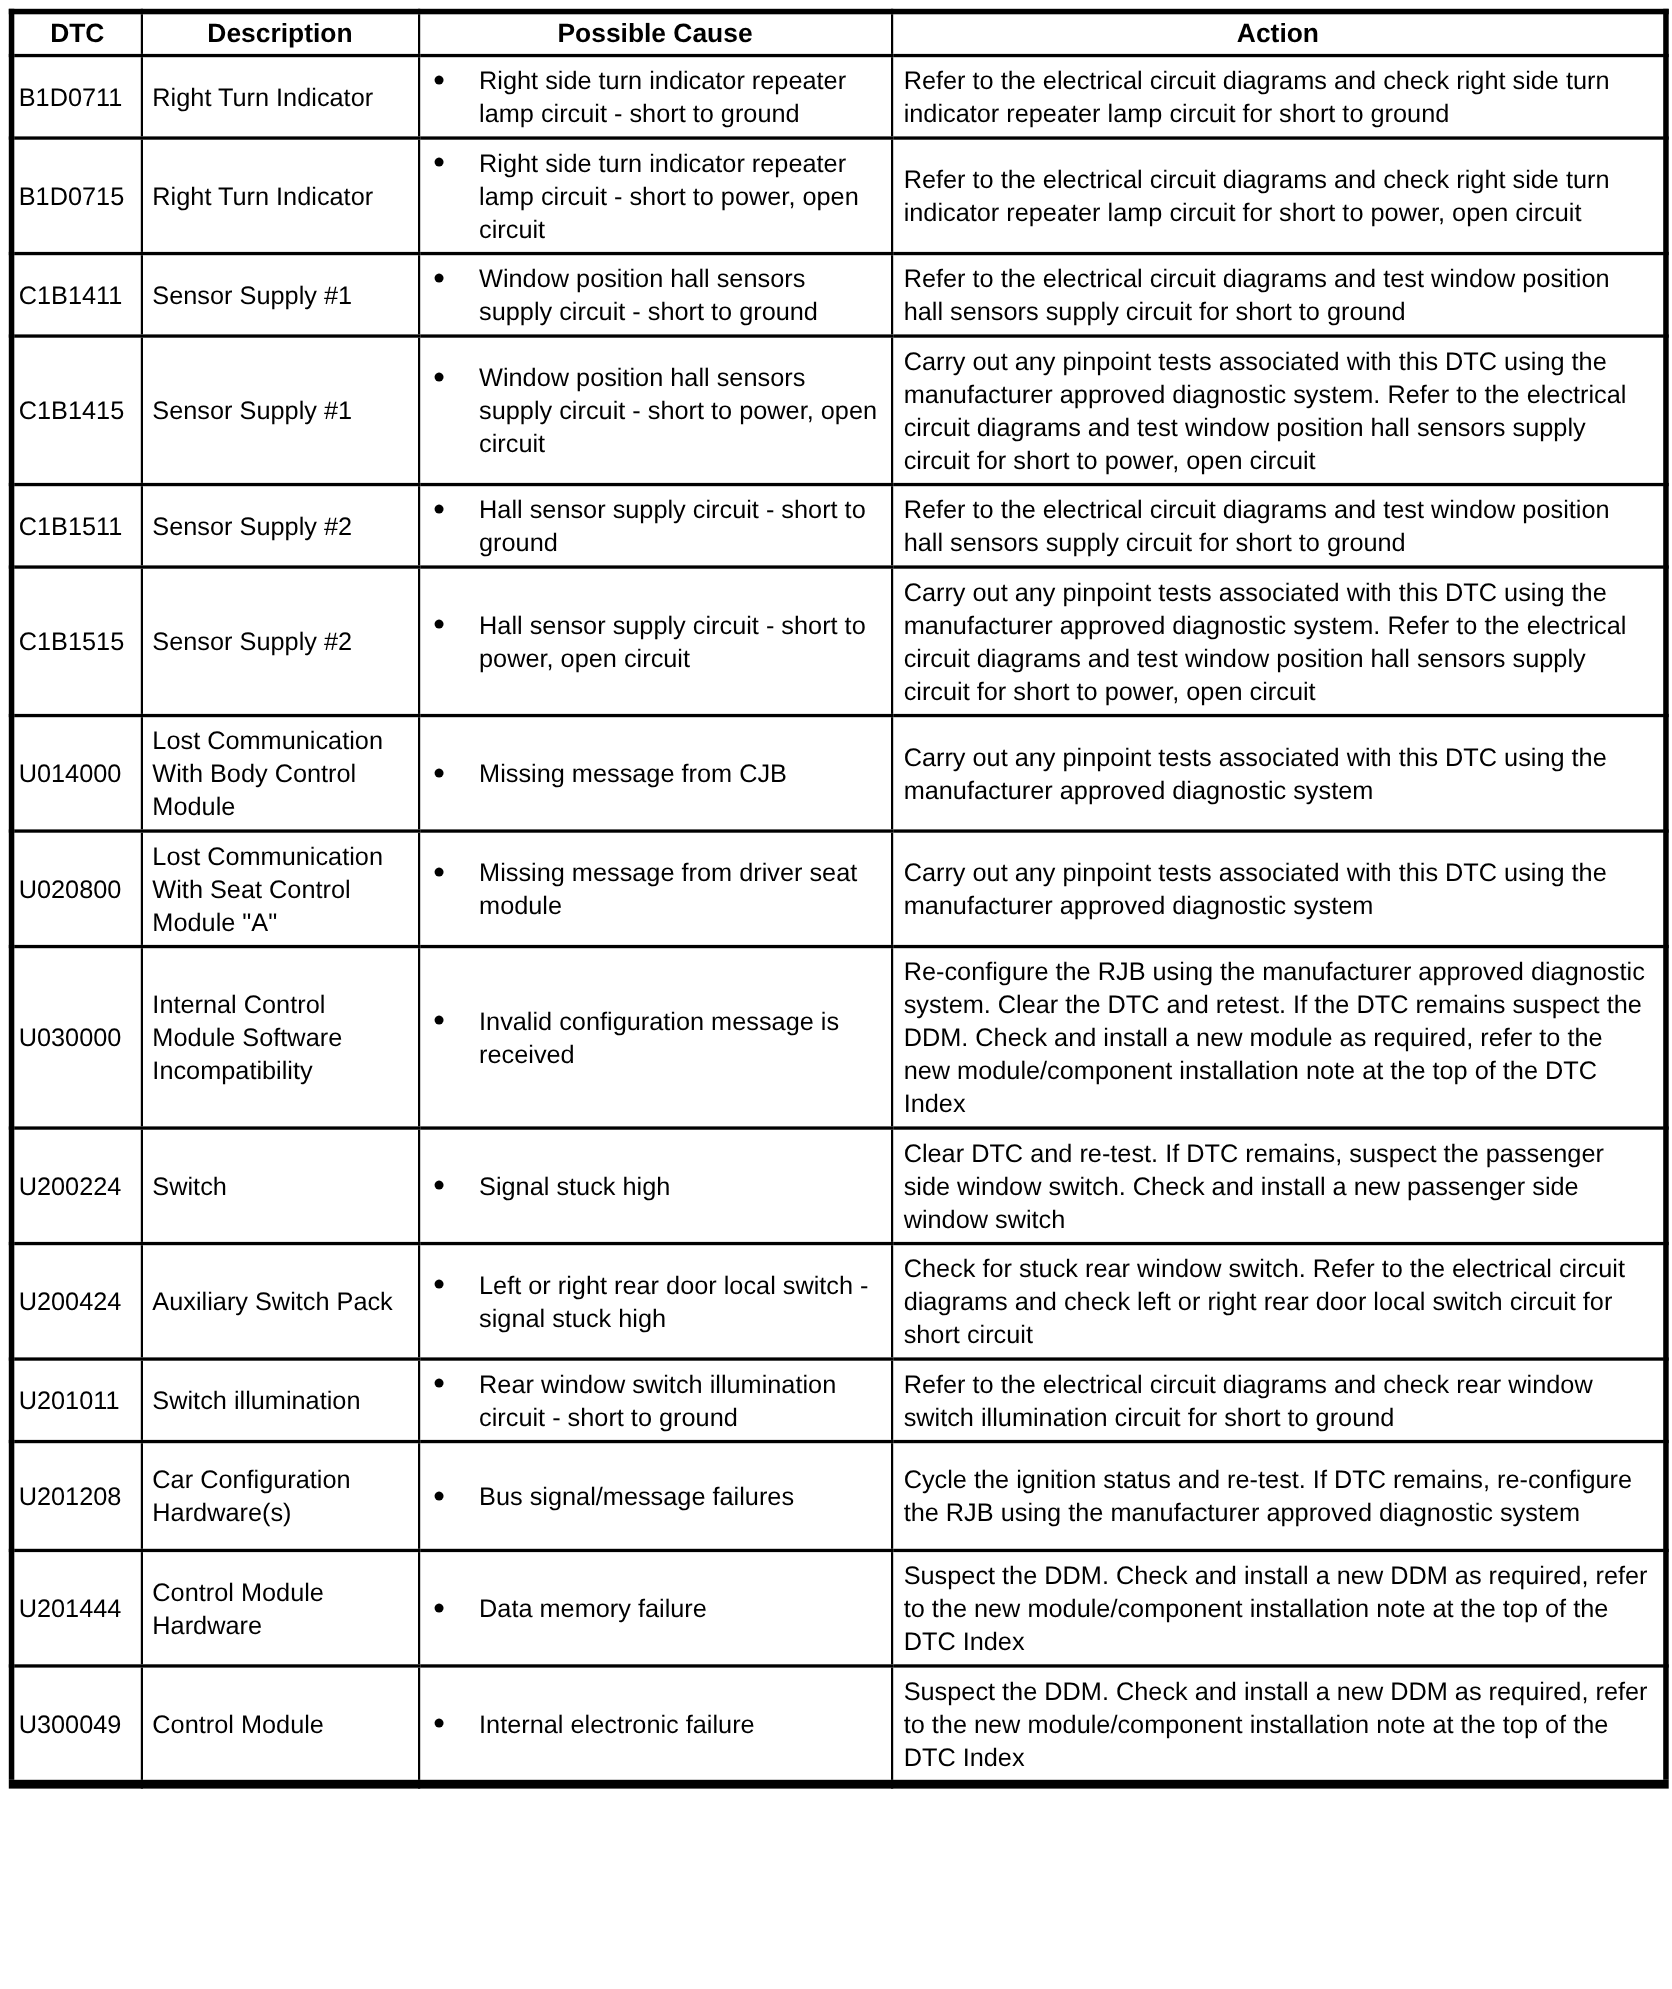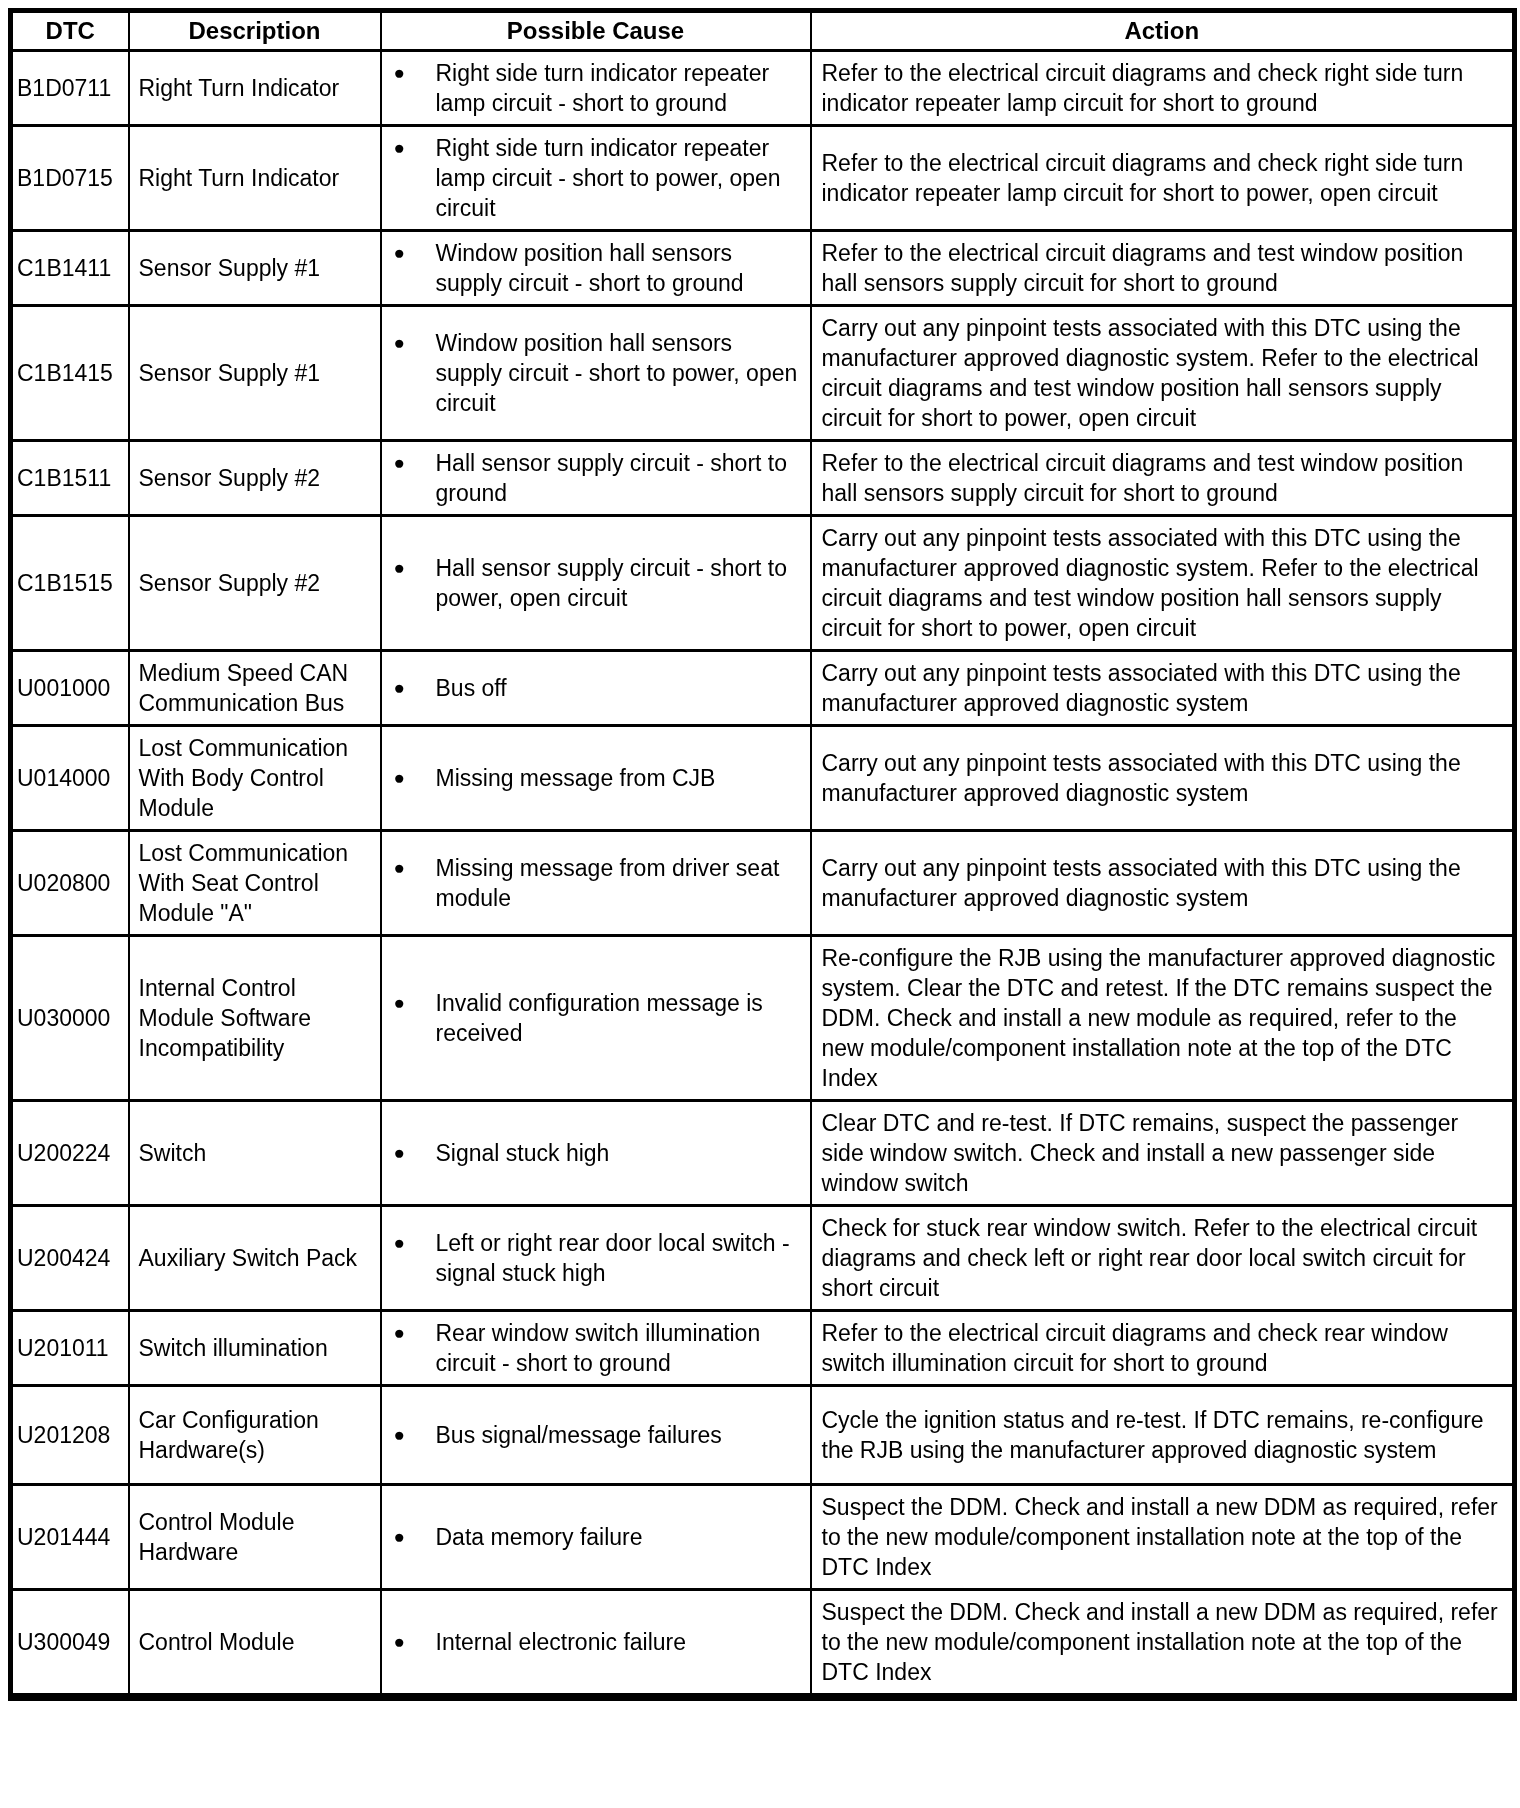--- a/index.html
+++ b/index.html
@@ -155,31 +155,20 @@
     <td class="desc-cell">Sensor Supply #2</td>
     <td class="cause-cell">
       <div class="cause-item">
         <span class="bullet">●</span>
         <span class="cause-text">Hall sensor supply circuit - short to power, open circuit</span>
       </div>
     </td>
     <td class="action-cell">Carry out any pinpoint tests associated with this DTC using the manufacturer approved diagnostic system. Refer to the electrical circuit diagrams and test window position hall sensors supply circuit for short to power, open circuit</td>
   </tr>
 
-  <tr style="height: 70px;">
-    <td class="dtc-cell">U001000</td>
-    <td class="desc-cell">Medium Speed CAN Communication Bus</td>
-    <td class="cause-cell">
-      <div class="cause-item">
-        <span class="bullet">●</span>
-        <span class="cause-text">Bus off</span>
-      </div>
-    </td>
-    <td class="action-cell">Carry out any pinpoint tests associated with this DTC using the manufacturer approved diagnostic system</td>
-  </tr>
 
   <tr style="height: 100px;">
     <td class="dtc-cell">U014000</td>
     <td class="desc-cell">Lost Communication With Body Control Module</td>
     <td class="cause-cell">
       <div class="cause-item">
         <span class="bullet">●</span>
         <span class="cause-text">Missing message from CJB</span>
       </div>
     </td>

